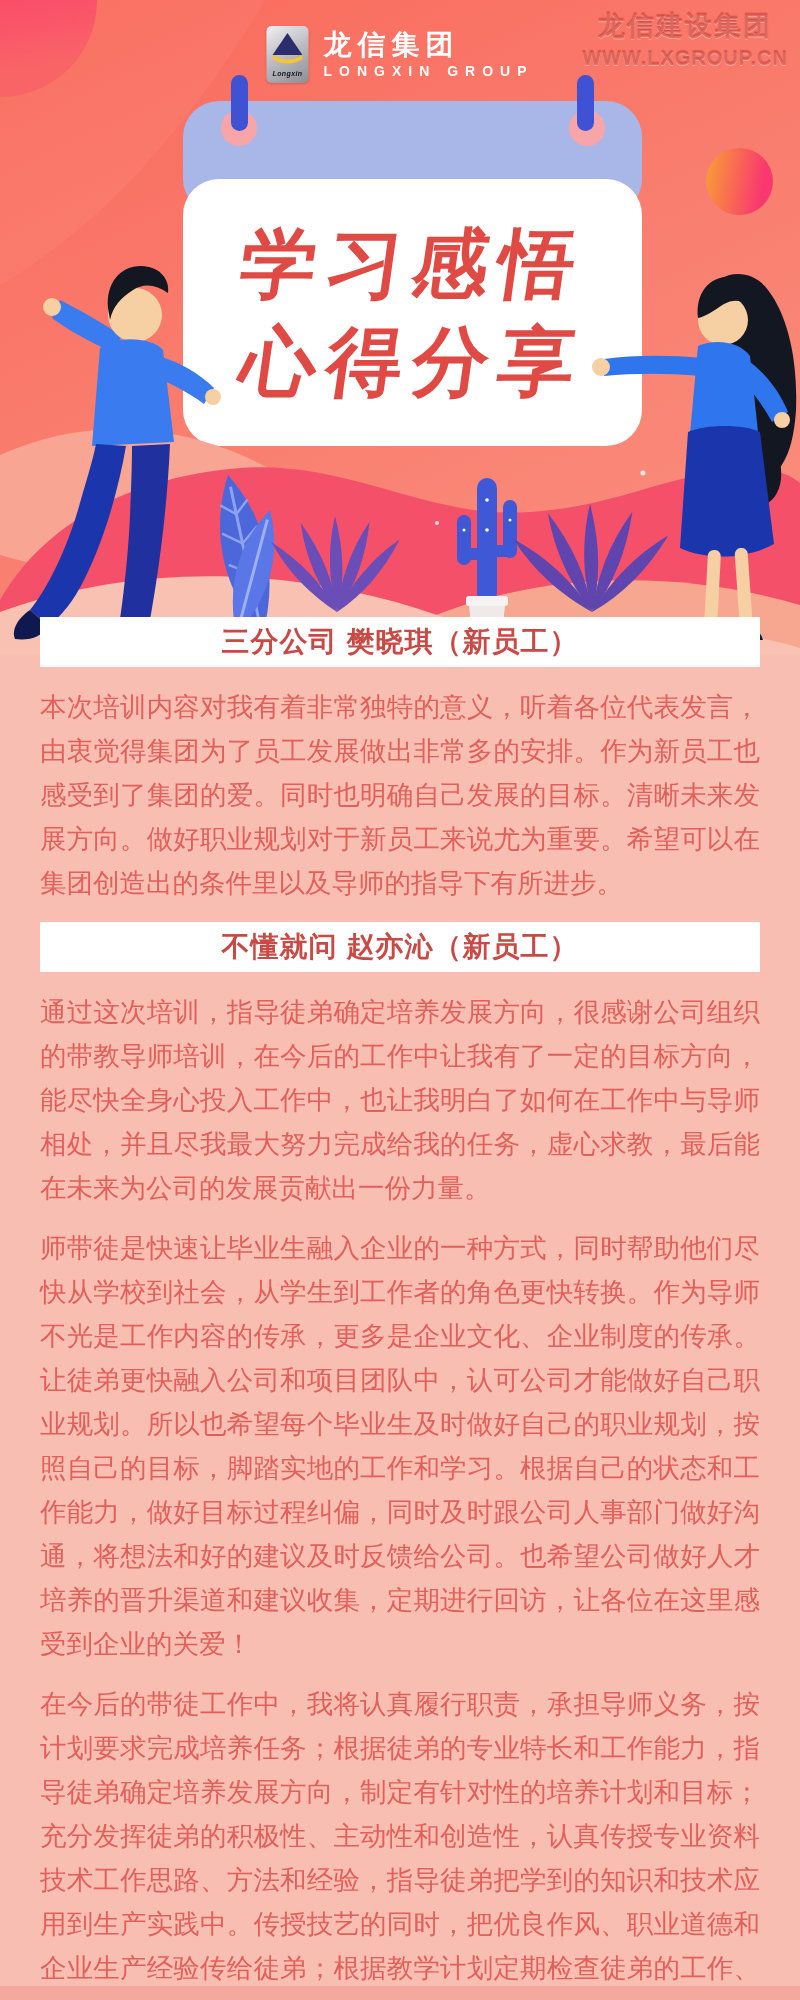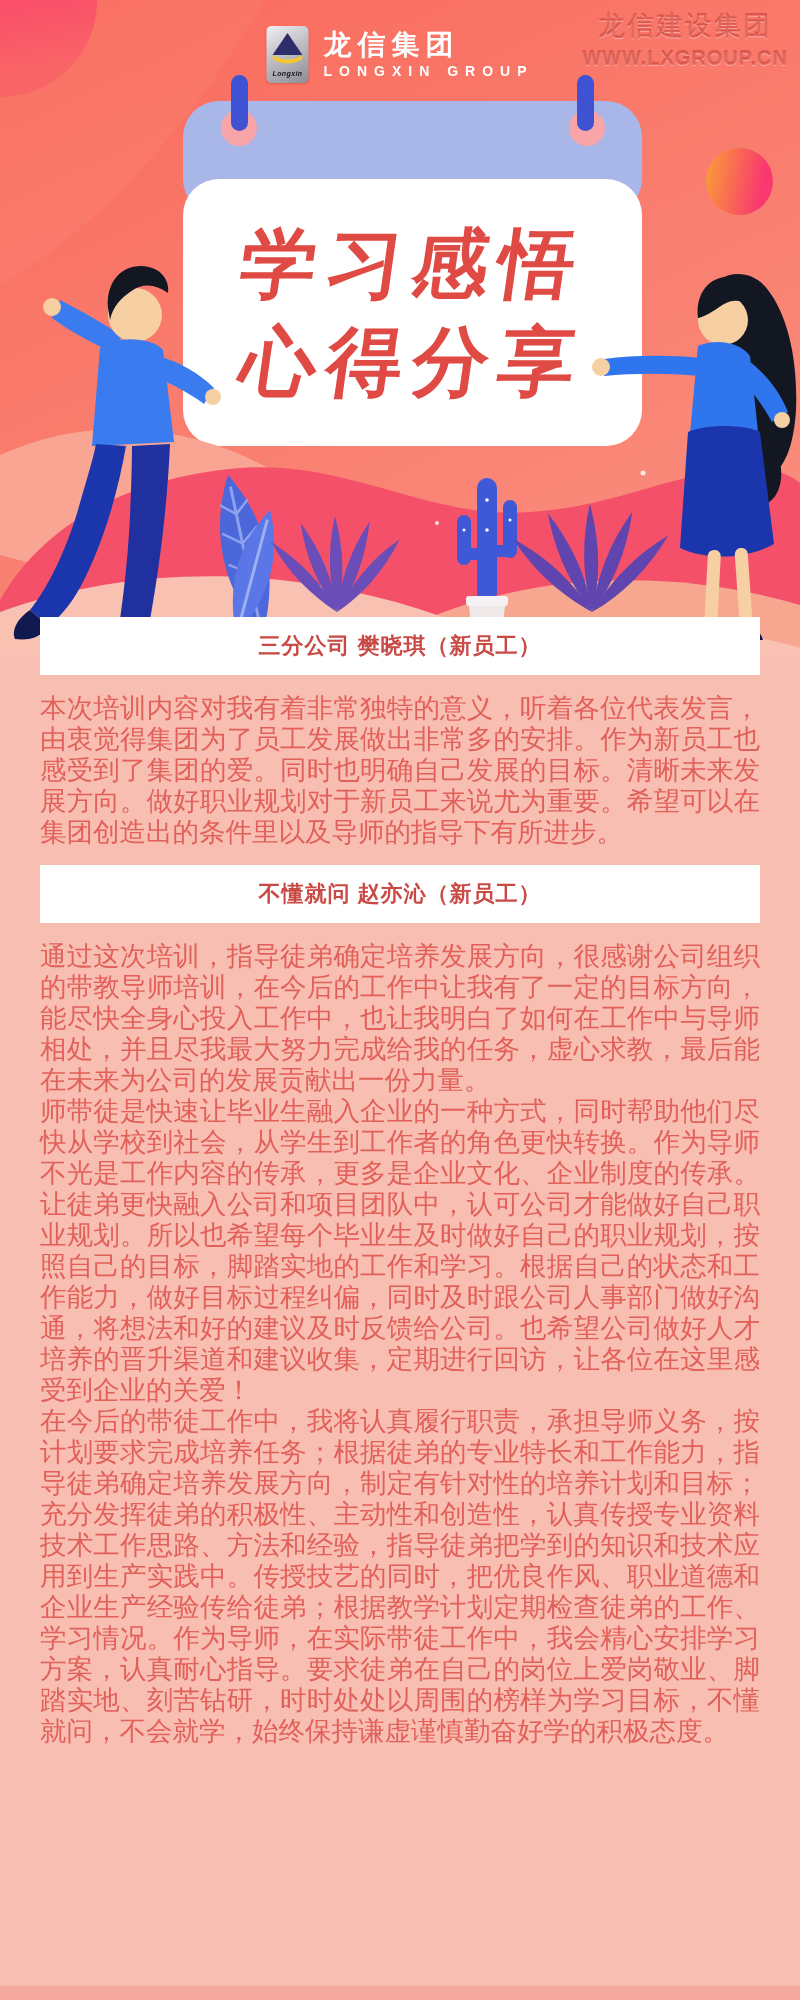--- a/index.html
+++ b/index.html
@@ -23,21 +23,21 @@
     width:42px;height:57px;border-radius:5px;
     background:linear-gradient(150deg,#f2f2f4 0%,#bcbcc2 48%,#8d8d95 100%);
     display:flex;flex-direction:column;align-items:center;padding-top:7px;box-sizing:border-box;
     box-shadow:0 1px 2px rgba(120,30,30,.25);
   }
   .logo-caption{font-size:7px;font-weight:700;font-style:italic;color:#15151c;margin-top:3px;letter-spacing:.4px;}
   .logo-cn{font-size:28px;font-weight:700;color:#ffffff;letter-spacing:6px;line-height:1;}
   .logo-en{font-size:14px;font-weight:700;color:#ffffff;letter-spacing:7px;margin-top:4px;}
   .watermark{position:absolute;top:8px;right:12px;text-align:center;z-index:5;}
   .wm1{
-    font-size:27px;font-weight:400;letter-spacing:2px;color:rgba(214,70,60,.58);
+    font-size:27px;font-weight:700;letter-spacing:2px;color:rgba(214,70,60,.58);
     text-shadow:0 1px 0 rgba(255,255,255,.35),0 -1px 1px rgba(160,30,30,.35);
     text-align:center;
   }
   .wm2{
     font-size:20px;font-weight:700;letter-spacing:1px;color:rgba(214,70,60,.58);
     text-shadow:0 1px 0 rgba(255,255,255,.35),0 -1px 1px rgba(160,30,30,.35);margin-top:3px;
   }
   
   .corner-circle{
     position:absolute;top:-95px;left:-95px;width:192px;height:192px;border-radius:50%;
@@ -58,27 +58,27 @@
     position:absolute;top:78px;left:0;right:0;height:267px;background:#ffffff;border-radius:36px;
     display:flex;flex-direction:column;align-items:center;justify-content:center;gap:6px;
   }
   .cal-title{
     font-size:76px;font-weight:900;color:#e04a44;letter-spacing:10px;line-height:1.2;
     transform:skewX(-8deg);white-space:nowrap;
   }
   
   .content{position:relative;z-index:4;padding-top:655px;}
   .sec-head{
-    margin:17px 40px 18px;height:58px;background:#ffffff;
+    margin:17px 40px 18px;height:50px;background:#ffffff;
     display:flex;align-items:center;justify-content:center;
-    font-size:22px;font-weight:700;color:#c94944;letter-spacing:1px;
+    font-size:28px;font-weight:700;color:#c94944;letter-spacing:1px;
   }
   .sec-head.first{margin-top:-38px;}
   .sec-body{
-    margin:0 40px;font-size:26.5px;line-height:31px;color:#e2605a;
+    margin:16px 40px;font-size:26.5px;line-height:44px;color:#e2605a;
     text-align:justify;letter-spacing:0;
   }
   .bottom-strip{position:absolute;bottom:0;left:0;width:800px;height:14px;background:#f5a99e;z-index:6;}
 </style>
 </head>
 <body>
 
 <div class="poster">
 
   <div class="hero">

